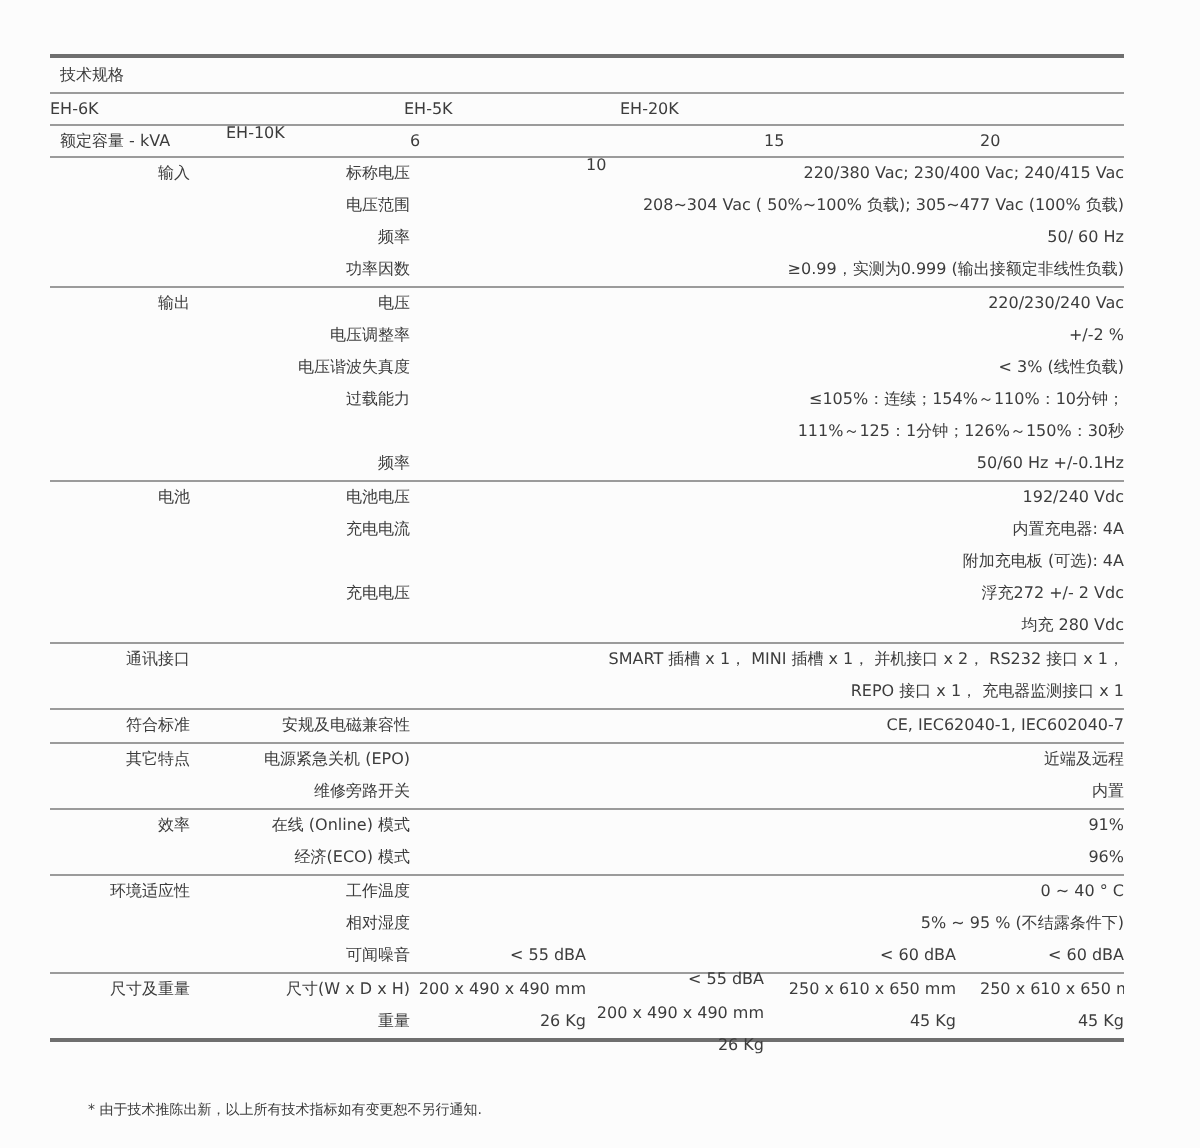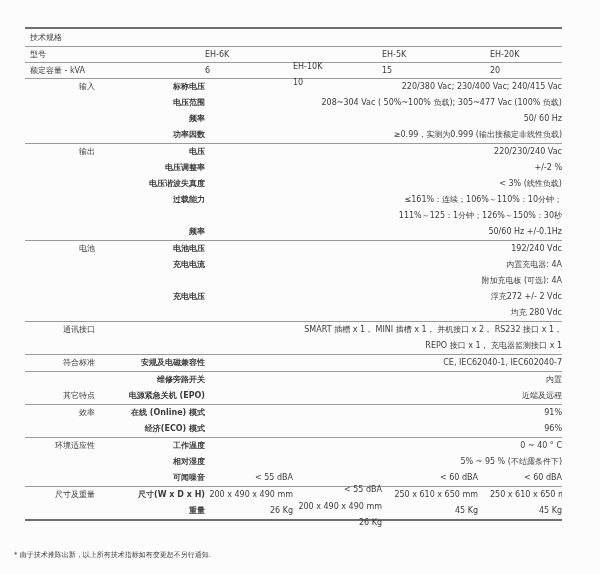--- a/index.html
+++ b/index.html
@@ -35,47 +35,46 @@
     border-bottom:1px solid var(--rule);
   }
   .hline, .line{
     display:flex; align-items:center;
     height:16px;
   }
   .hline{ border-bottom:1px solid var(--rule); }
   .cell{ overflow:hidden; white-space:nowrap; }
   .chl{ width:180px; padding-left:5px; }   
   .cl { width:70px;  padding-left:5px; }   
-  .cs { width:110px;font-weight:bold; }                     
+  .cs { width:110px; }                     
   .c1 { width:88px; }                      
   .c2 { width:89px;margin-top:24px; }                      
   .c3 { width:96px; }                      
   .c4 { width:84px;padding-left:12px; }                      
   .cv { flex:1; }                          
   .spec-sections section{ border-bottom:1px solid var(--rule);text-align:right; }
   .spec-sections section:last-child{ border-bottom:2px solid var(--rule-strong); }
   .footnote{
     position:absolute;
-    left:14px; top:550px;
+    left:44px; top:550px;
     font-size:7px;
     color:var(--text);
     white-space:nowrap;
   }
 </style>
 </head>
 <body>
 
 <div class="sheet">
 
   <div class="spec-table">
 
     <div class="title-row">技术规格</div>
 
     <div class="hline">
-      <div class="cell chl">型号</div>
       <div class="cell c1">EH-6K</div>
       <div class="cell c2">EH-10K</div>
       <div class="cell c3">EH-5K</div>
       <div class="cell c4">EH-20K</div>
     </div>
 
     <div class="hline">
       <div class="cell chl">额定容量 - kVA</div>
       <div class="cell c1">6</div>
       <div class="cell c2">10</div>
@@ -119,21 +118,21 @@
             <div class="cell cv">+/-2 %</div>
           </div>
           <div class="line">
             <div class="cell cl"></div>
             <div class="cell cs">电压谐波失真度</div>
             <div class="cell cv">&lt; 3% (线性负载)</div>
           </div>
           <div class="line">
             <div class="cell cl"></div>
             <div class="cell cs">过载能力</div>
-            <div class="cell cv">≤161%：连续；106%～110%：10分钟；</div>
+            <div class="cell cv">≤105%：连续；154%～110%：10分钟；</div>
           </div>
           <div class="line">
             <div class="cell cl"></div>
             <div class="cell cs"></div>
             <div class="cell cv">111%～125：1分钟；126%～150%：30秒</div>
           </div>
           <div class="line">
             <div class="cell cl"></div>
             <div class="cell cs">频率</div>
             <div class="cell cv">50/60 Hz +/-0.1Hz</div>
@@ -180,28 +179,28 @@
         </section>
         <section>
           <div class="line">
             <div class="cell cl">符合标准</div>
             <div class="cell cs">安规及电磁兼容性</div>
             <div class="cell cv">CE, IEC62040-1, IEC602040-7</div>
           </div>
         </section>
         <section>
           <div class="line">
-            <div class="cell cl"></div>
-            <div class="cell cs">维修旁路开关</div>
-            <div class="cell cv">内置</div>
-          </div>
-          <div class="line">
             <div class="cell cl">其它特点</div>
             <div class="cell cs">电源紧急关机 (EPO)</div>
             <div class="cell cv">近端及远程</div>
+          </div>
+          <div class="line">
+            <div class="cell cl"></div>
+            <div class="cell cs">维修旁路开关</div>
+            <div class="cell cv">内置</div>
           </div>
         </section>
         <section>
           <div class="line">
             <div class="cell cl">效率</div>
             <div class="cell cs">在线 (Online) 模式</div>
             <div class="cell cv">91%</div>
           </div>
           <div class="line">
             <div class="cell cl"></div>

